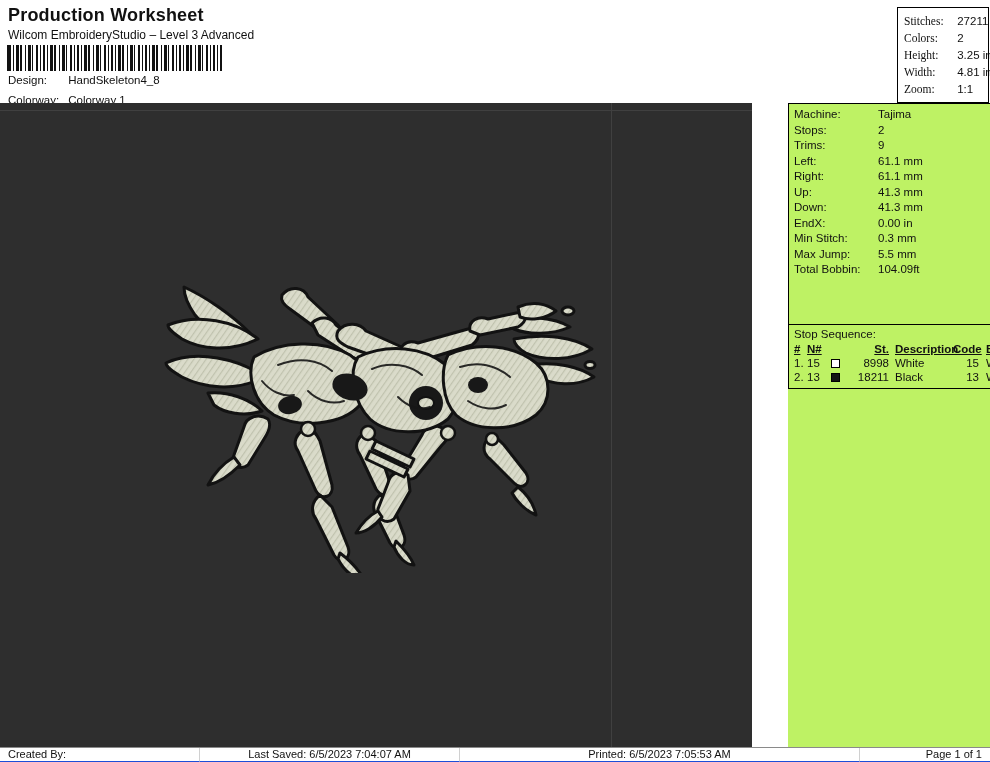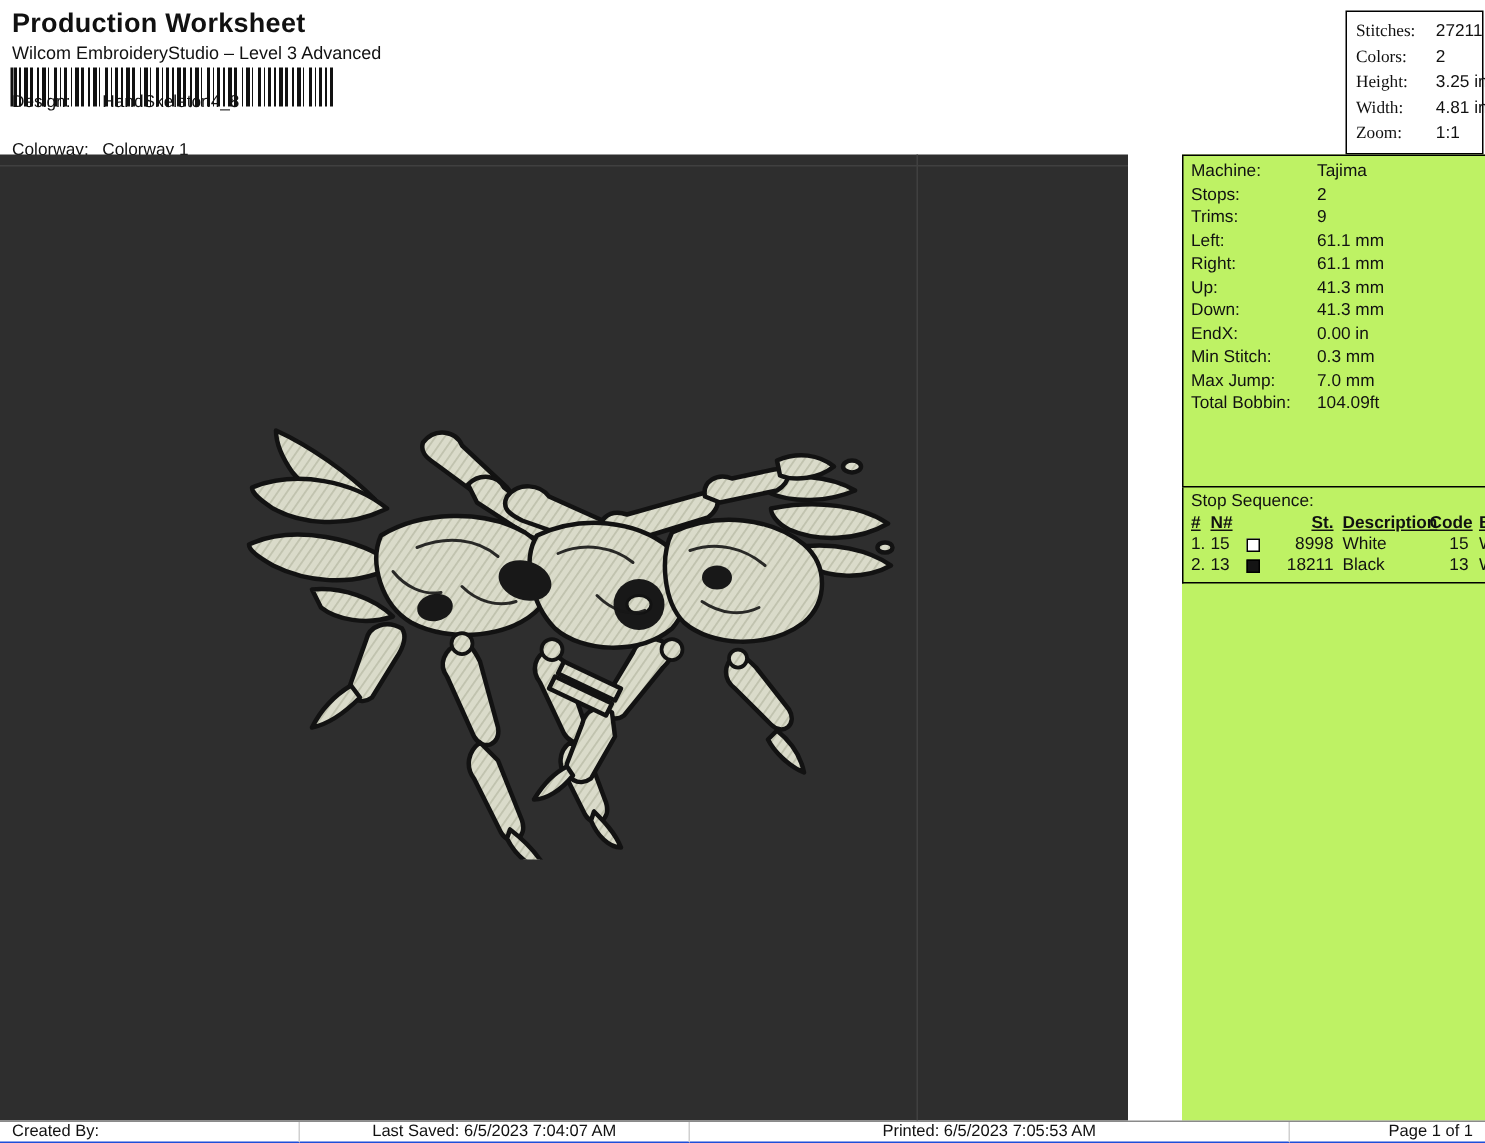--- a/index.html
+++ b/index.html
@@ -17,21 +17,21 @@
       #111 7px 10px, #fff 10px 11px,
       #111 11px 13px, #fff 13px 16px,
       #111 16px 17px, #fff 17px 19px,
       #111 19px 22px, #fff 22px 23px,
       #111 23px 24px, #fff 24px 27px,
       #111 27px 29px, #fff 29px 31px,
       #111 31px 32px, #fff 32px 34px);
     border-left:2px solid #111; border-right:2px solid #111; }
   .meta-row { position:absolute; left:8px; font-size:11.5px; }
   .meta-row .lbl { display:inline-block; width:57px; }
-  .meta-design { top:62px; }
+  .meta-design { top:74px; }
   .meta-colorway { top:94px; }
 
   .summary-box { position:absolute; left:897px; top:7px; width:92px; height:96px;
     border:1px solid #000; padding:5px 0 0 6px; font-size:11.5px; }
   .summary-box .srow { height:17px; line-height:17px; white-space:nowrap; }
   .summary-box .slbl { display:inline-block; width:50px;font-family:Liberation Serif, serif; }
 
   
   .canvas { position:absolute; left:0; top:103px; width:752px; height:644px; background:#2e2e2e; }
   .guide-v { position:absolute; left:611px; top:0; width:1px; height:644px; background:#404040; }
@@ -190,21 +190,21 @@
     <div class="machine-box">
       <div class="mrow"><span class="mlbl">Machine:</span><span>Tajima</span></div>
       <div class="mrow"><span class="mlbl">Stops:</span><span>2</span></div>
       <div class="mrow"><span class="mlbl">Trims:</span><span>9</span></div>
       <div class="mrow"><span class="mlbl">Left:</span><span>61.1 mm</span></div>
       <div class="mrow"><span class="mlbl">Right:</span><span>61.1 mm</span></div>
       <div class="mrow"><span class="mlbl">Up:</span><span>41.3 mm</span></div>
       <div class="mrow"><span class="mlbl">Down:</span><span>41.3 mm</span></div>
       <div class="mrow"><span class="mlbl">EndX:</span><span>0.00 in</span></div>
       <div class="mrow"><span class="mlbl">Min Stitch:</span><span>0.3 mm</span></div>
-      <div class="mrow"><span class="mlbl">Max Jump:</span><span>7.0 mm</span></div>
+      <div class="mrow"><span class="mlbl">Max Jump:</span><span>5.5 mm</span></div>
       <div class="mrow"><span class="mlbl">Total Bobbin:</span><span>104.09ft</span></div>
     </div>
 
     <div class="stopseq">
       <div class="ss-title">Stop Sequence:</div>
       <div class="ss-grid ss-head">
         <span>#</span>
         <span>N#</span>
         <span></span>
         <span class="c-st">St.</span>

